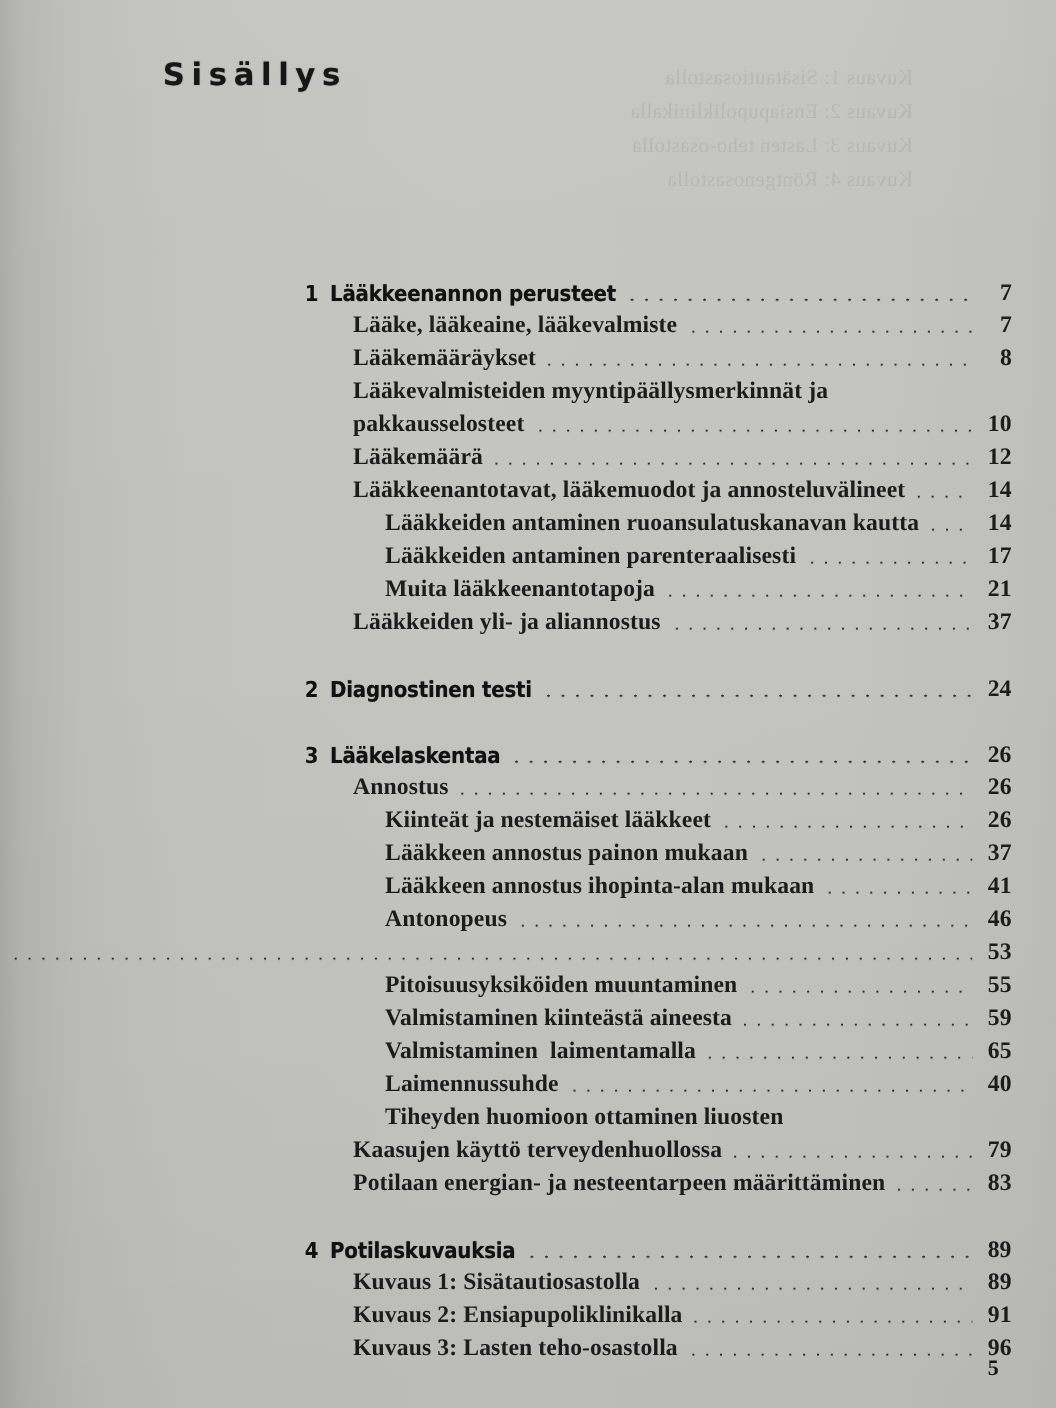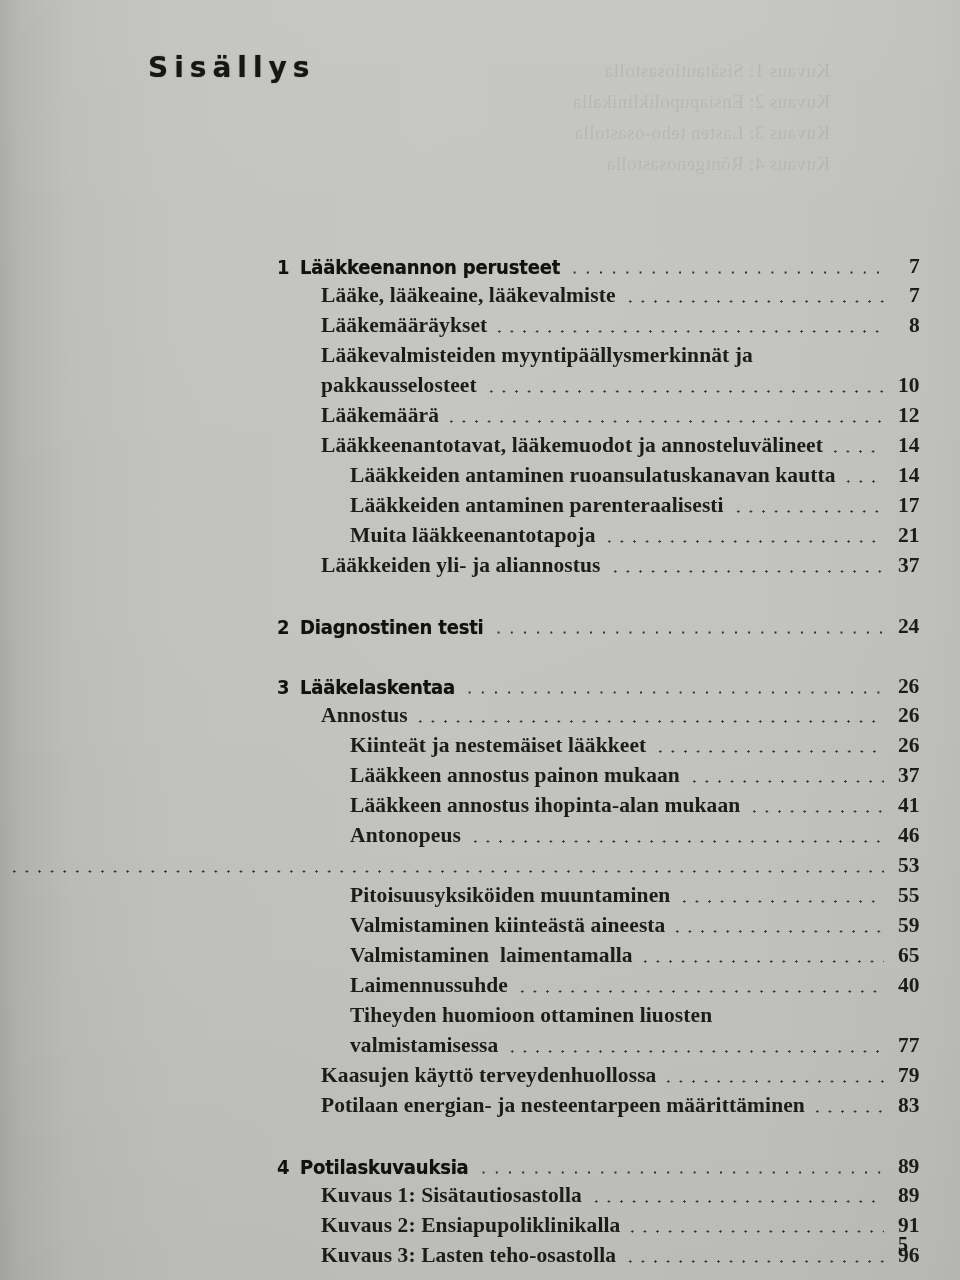--- a/index.html
+++ b/index.html
@@ -329,25 +329,20 @@
         <div class="row entry lvl2">
           <span class="label">Laimennussuhde</span>
           <div class="leader"></div>
           <div class="pageno">40</div>
         </div>
         <div class="row entry lvl2 nonum">
           <span class="label">Tiheyden huomioon ottaminen liuosten</span>
           <div class="leader none"></div>
           <div class="pageno"></div>
         </div>
-        <div class="row entry lvl2">
-          <span class="label">valmistamisessa</span>
-          <div class="leader"></div>
-          <div class="pageno">77</div>
-        </div>
         <div class="row entry lvl1">
           <span class="label">Kaasujen käyttö terveydenhuollossa</span>
           <div class="leader short"></div>
           <div class="pageno">79</div>
         </div>
         <div class="row entry lvl1">
           <span class="label">Potilaan energian- ja nesteentarpeen määrittäminen</span>
           <div class="leader short"></div>
           <div class="pageno">83</div>
         </div>

